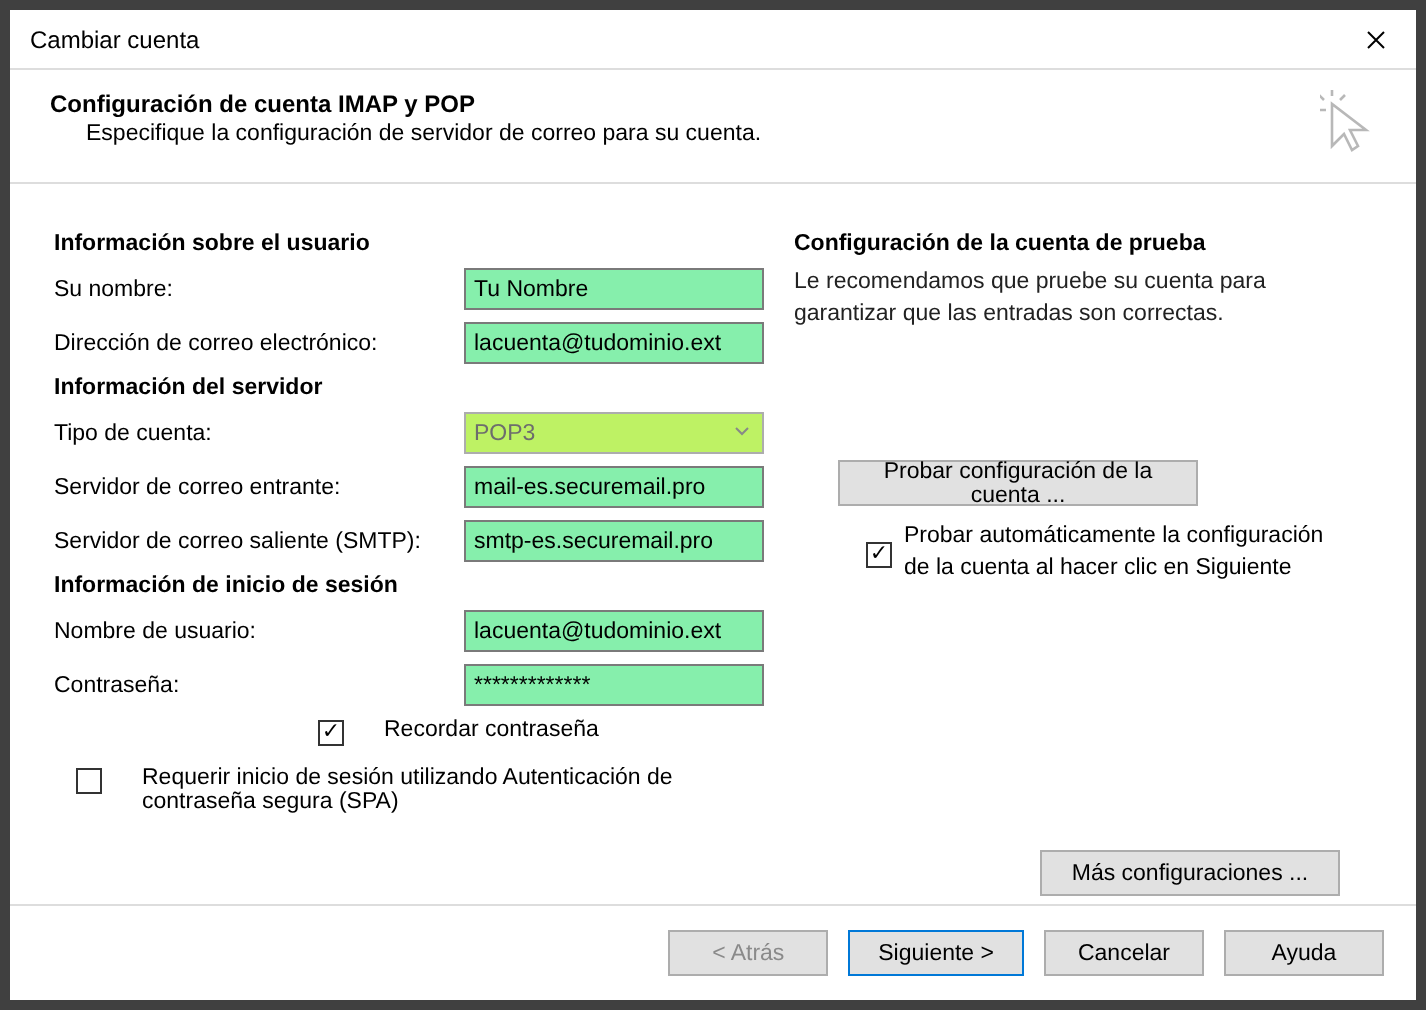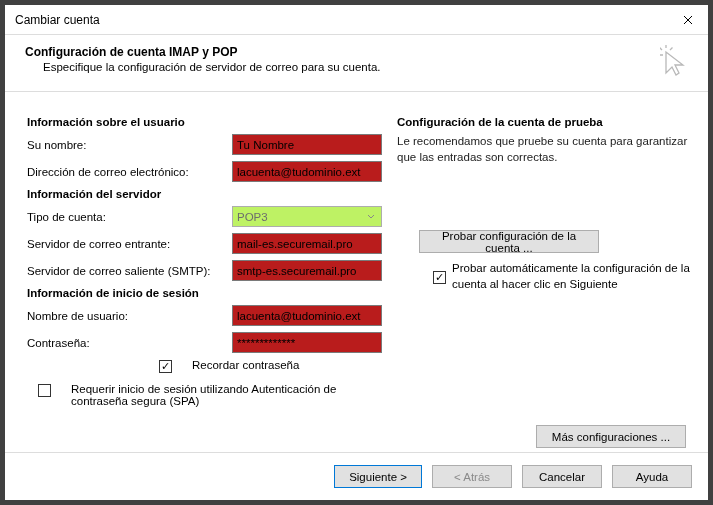--- a/index.html
+++ b/index.html
@@ -35,37 +35,37 @@
   }
   .header-title { font-weight: bold; font-size: 12px; }
   .header-sub { margin-left: 18px; margin-top: 2px; color: #000; }
   .cursor-icon {
     position: absolute; right: 18px; top: 10px;
     color: #aaa;
   }
   .body {
     flex: 1;
     display: flex;
-    padding: 18px 16px 0 22px;
+    padding: 18px 32px 0 22px;
     gap: 10px;
   }
   .col-left { width: 360px; }
   .col-right { flex: 1; position: relative; }
   .section-head { font-weight: bold; margin: 6px 0 6px 0; }
   .form-row {
     display: flex; align-items: center;
     margin-bottom: 6px;
   }
   .form-label { width: 205px; }
   .form-input {
     width: 150px; height: 21px;
     border: 1px solid #7a7a7a;
     padding: 0 4px;
     font-family: inherit; font-size: 11.5px;
-    background: #b91c1c;
+    background: #86efac;
   }
   .form-select-wrap {
     width: 150px; height: 21px;
     border: 1px solid #adadad;
     background: #bef264;
     display: flex; align-items: center;
     color: #6d6d6d;
     padding-left: 4px;
     position: relative;
   }
@@ -213,19 +213,19 @@
       </div>
 
       <div class="more-btn-wrap">
         <button class="btn" style="width:150px;">Más configuraciones ...</button>
       </div>
     </div>
 
   </div>
 
   <div class="footer">
+    <button class="btn disabled">&lt; Atrás</button>
     <button class="btn highlight">Siguiente &gt;</button>
-    <button class="btn disabled">&lt; Atrás</button>
     <button class="btn">Cancelar</button>
     <button class="btn">Ayuda</button>
   </div>
 
 </div>
 
 </body></html>

